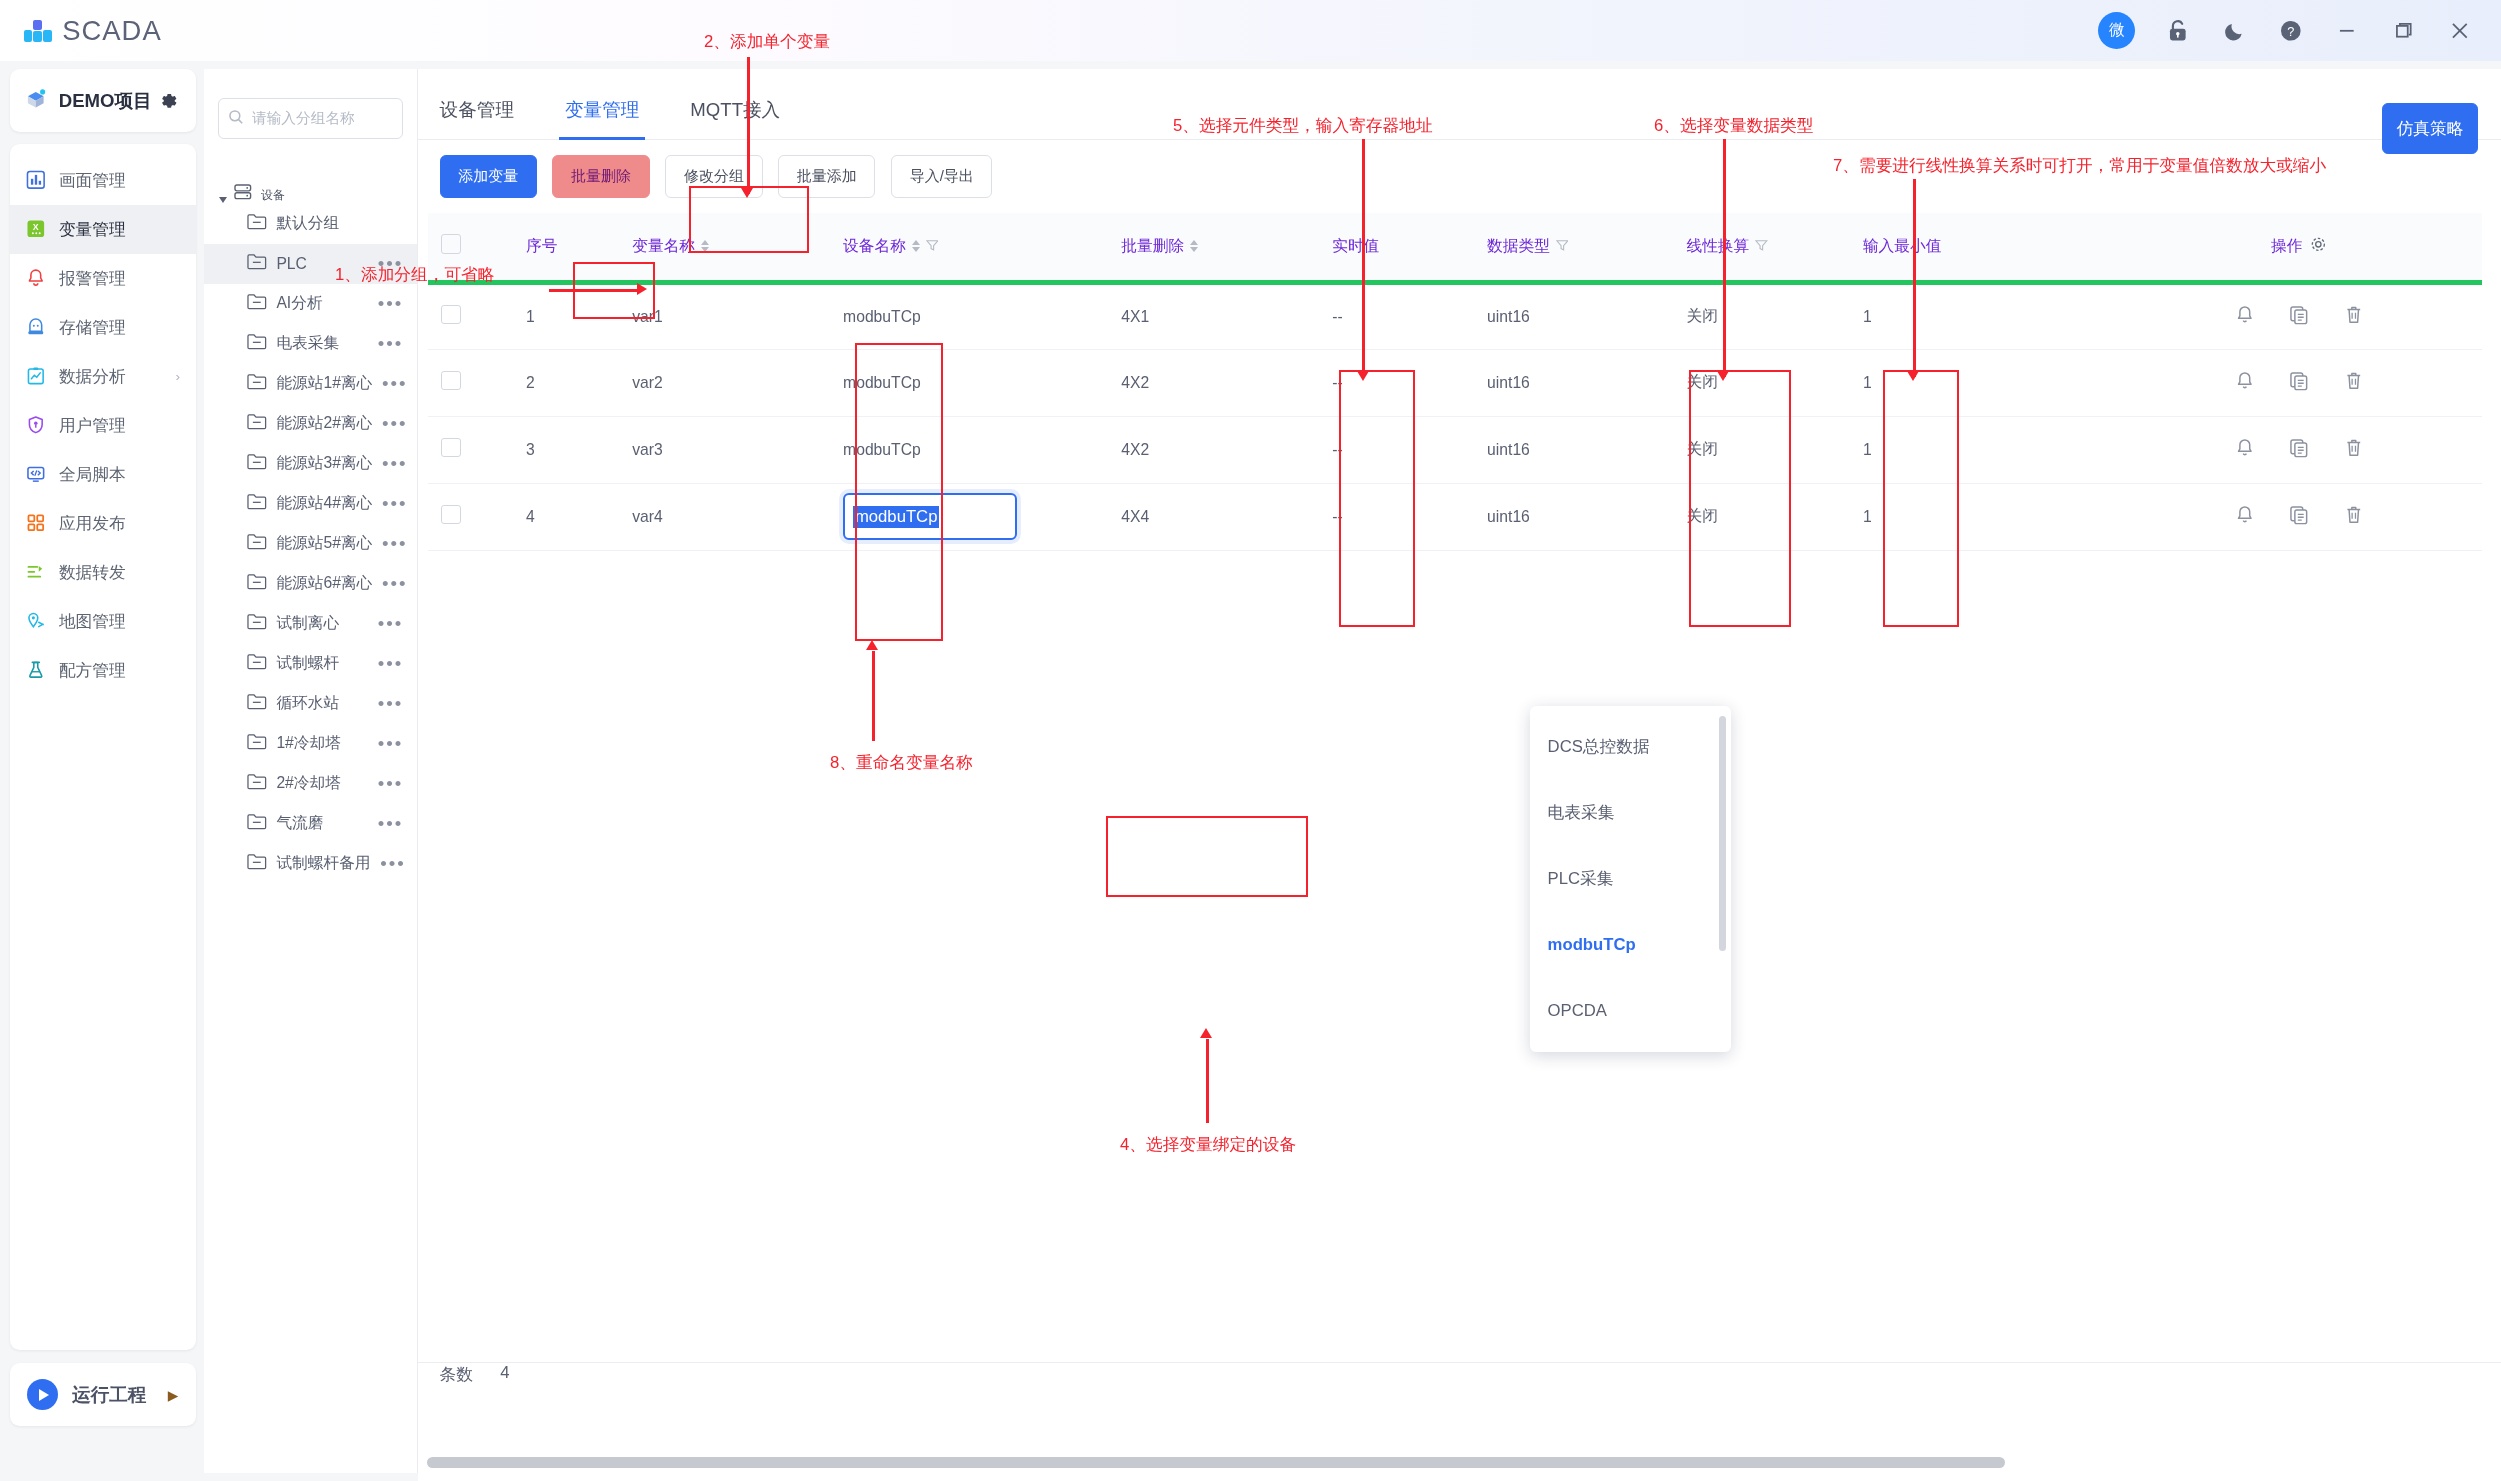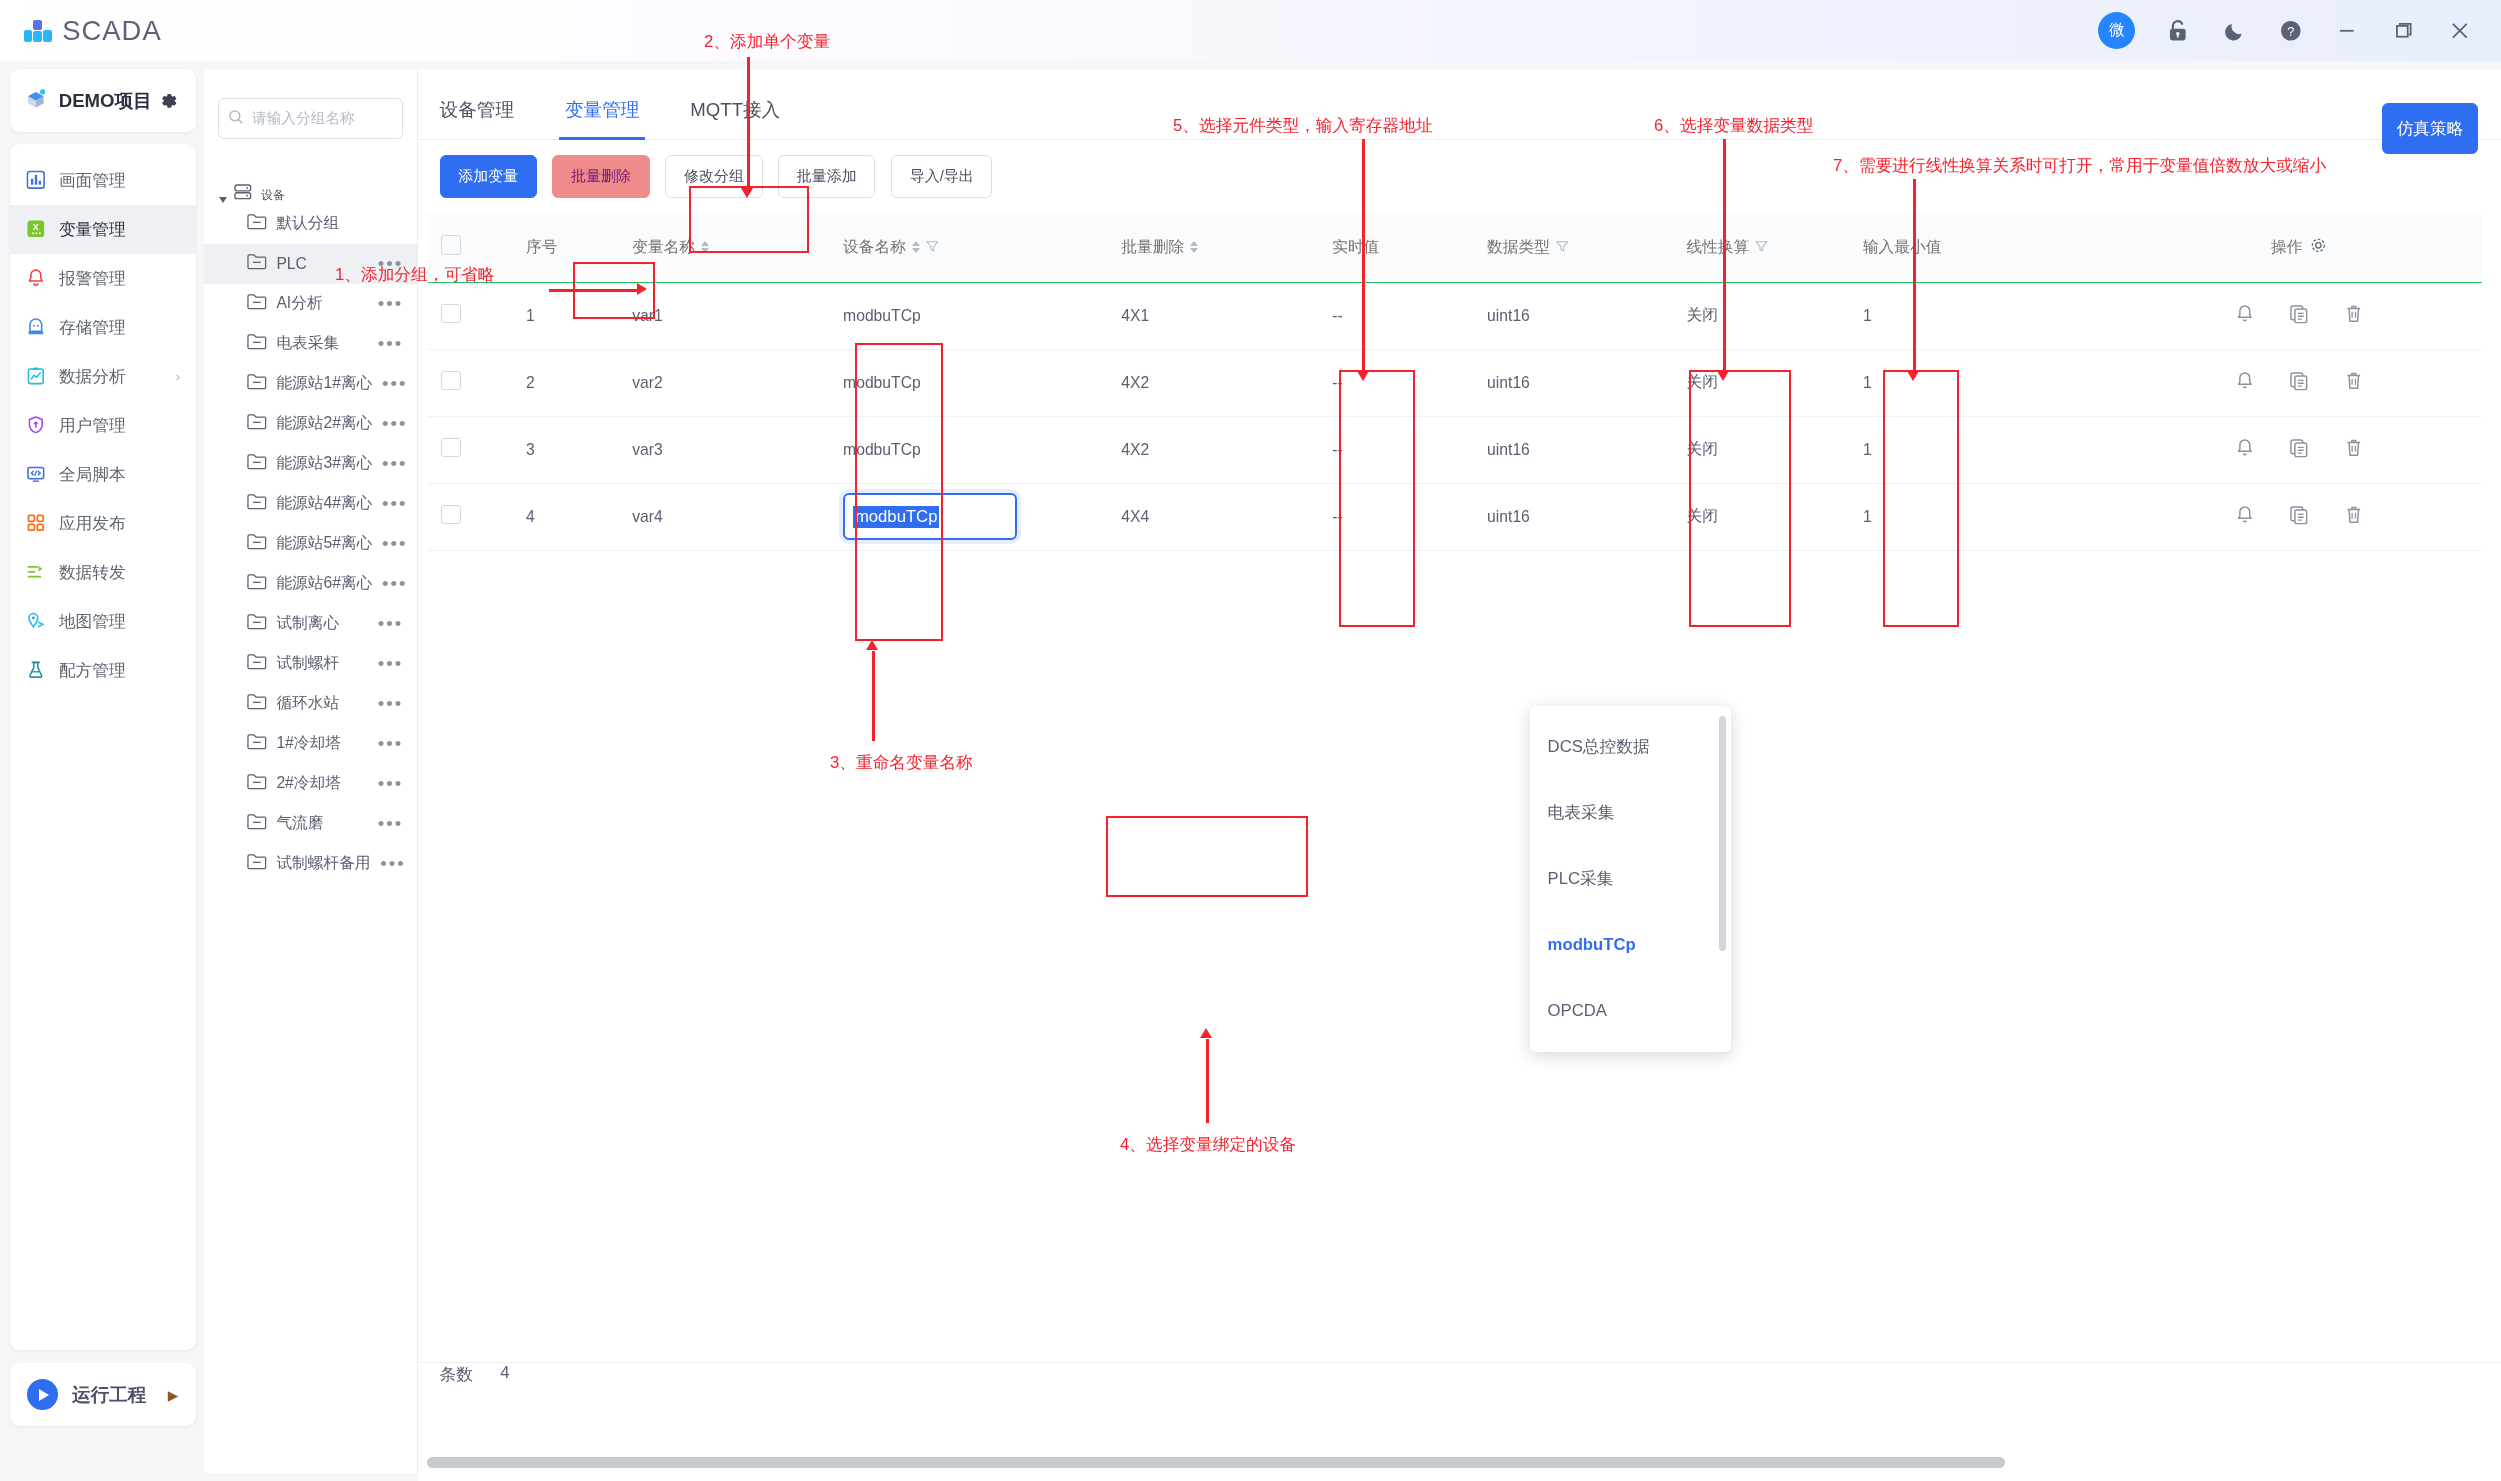--- a/index.html
+++ b/index.html
@@ -109,22 +109,22 @@
   .search-right { margin-left:auto; margin-right:25.5px; display:flex; align-items:center;
      border:1px solid #dcdfe6; border-radius:5.9px; height:43px; overflow:hidden; }
   .sr-input { display:flex; align-items:center; gap:7.8px; padding:0 13.7px; width:294px; color:#b4bac6; font-size:15.7px; }
   .sr-sel { border-left:1px solid #dcdfe6; background:#f5f6f8; padding:0 13.7px; height:100%;
             display:flex; align-items:center; gap:7.8px; font-size:15.7px; color:#4b5160; }
 
   
   .tablewrap { position:relative; margin-left:9.8px; width:2064px; }
   table.vt { border-collapse:collapse; width:2054px; table-layout:fixed; }
   table.vt th {
-    height:69px; background:#fafbfc; font-weight:normal; font-size:15.7px; color:#737373;
-    border-bottom:1px solid #22c55e; text-align:left; padding:0 13.7px;
+    height:69px; background:#fafbfc; font-weight:normal; font-size:15.7px; color:#6d28d9;
+    border-bottom:5px solid #22c55e; text-align:left; padding:0 13.7px;
   }
   table.vt td {
     height:67px; font-size:15.7px; color:#5a6072; border-bottom:1px solid #f0f1f4; padding:0 13.7px;
   }
   .th-inner { display:flex; align-items:center; gap:5.9px; }
   .sorter { display:inline-flex; flex-direction:column; line-height:0; gap:2px; }
   .sorter i { width:0;height:0;border-left:4.9px solid transparent;border-right:4.9px solid transparent; display:block; }
   .sorter .up { border-bottom:5.9px solid #b5bac4; }
   .sorter .dn { border-top:5.9px solid #b5bac4; }
   .funnel { width:12.7px; height:12.7px; }
@@ -782,21 +782,21 @@
   <div class="anno" style="left:335px; top:263px;">1、添加分组，可省略</div>
   <div class="rline" style="left:549px; top:289px; width:90px; height:2.9px;"></div>
   <div class="rarrow-rt" style="left:637px; top:283px;"></div>
   <div class="rbox" style="left:573px; top:262px; width:82px; height:57px;"></div>
 
   <div class="anno" style="left:704px; top:30px;">2、添加单个变量</div>
   <div class="rline" style="left:747px; top:57px; width:2.9px; height:137px;"></div>
   <div class="rarrow-dn" style="left:741px; top:188px;"></div>
   <div class="rbox" style="left:689px; top:186px; width:120px; height:67px;"></div>
 
-  <div class="anno" style="left:830px; top:751px;">3、重命名变量名称</div>
+  <div class="anno" style="left:830px; top:751px;">8、重命名变量名称</div>
   <div class="rline" style="left:872px; top:651px; width:2.9px; height:90px;"></div>
   <div class="rarrow-up" style="left:866px; top:640px;"></div>
   <div class="rbox" style="left:855px; top:343px; width:88px; height:298px;"></div>
 
   <div class="anno" style="left:1120px; top:1133px;">4、选择变量绑定的设备</div>
   <div class="rline" style="left:1206px; top:1039px; width:2.9px; height:84px;"></div>
   <div class="rarrow-up" style="left:1200px; top:1028px;"></div>
   <div class="rbox" style="left:1106px; top:816px; width:202px; height:81px;"></div>
 
   <div class="anno" style="left:1173px; top:114px;">5、选择元件类型，输入寄存器地址</div>

